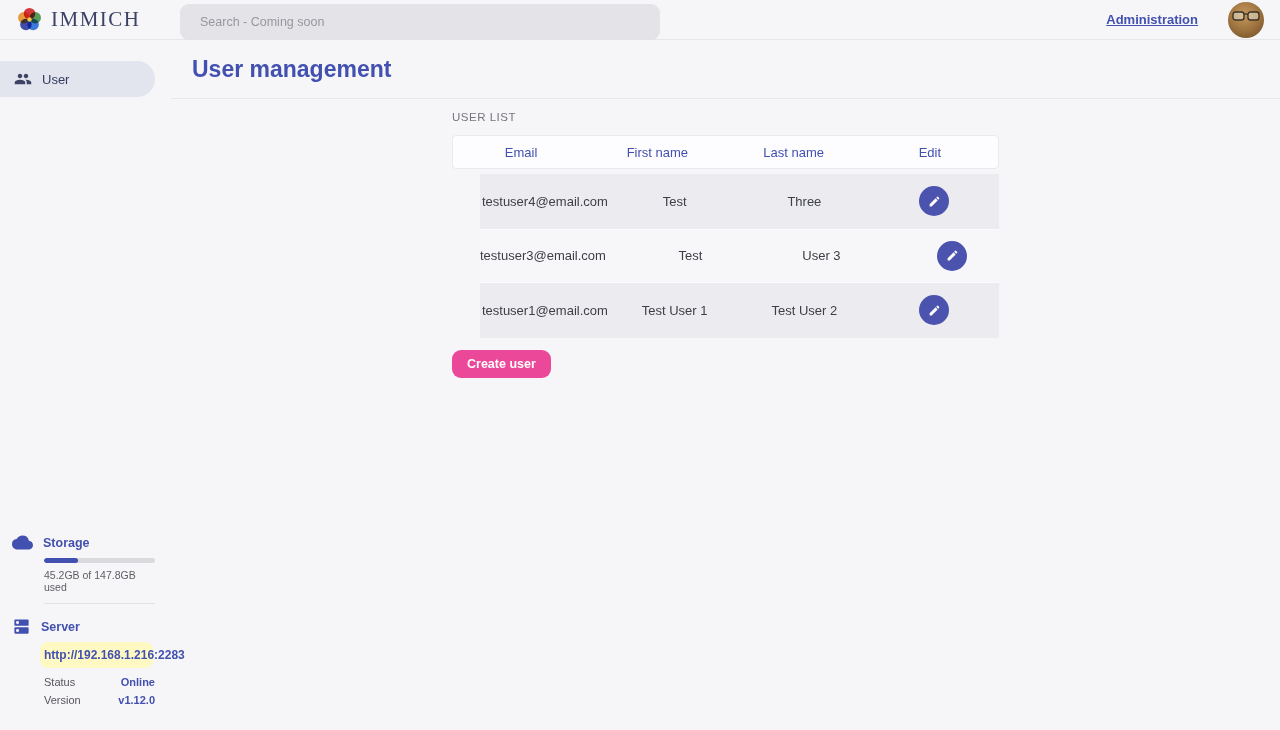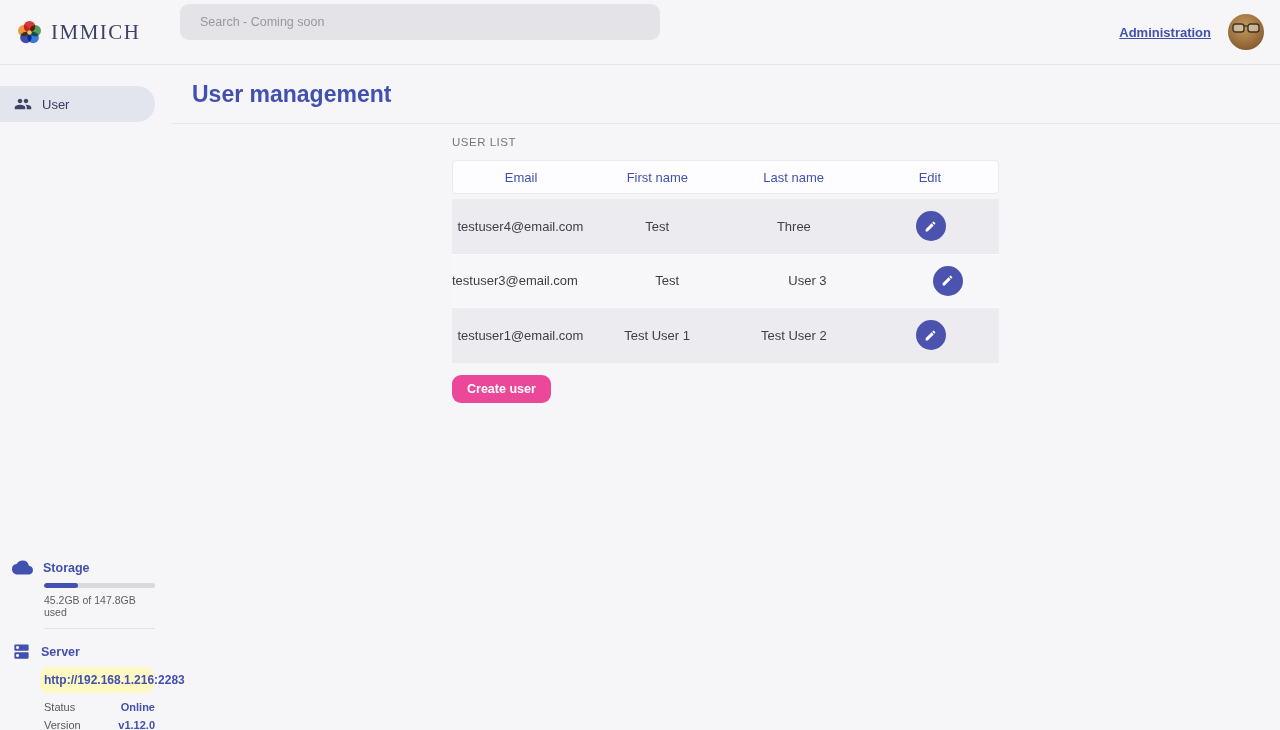--- a/index.html
+++ b/index.html
@@ -4,21 +4,21 @@
 <style>
   * { margin:0; padding:0; box-sizing:border-box; }
   html,body { width:1280px; height:730px; overflow:hidden; }
   body {
     font-family:"Liberation Sans", sans-serif;
     background:#f6f6f9;
     color:#3f4046;
   }
   
   .topbar {
-    height:65px;
+    height:40px;
     display:flex;
     align-items:center;
     border-bottom:1px solid #e5e5ea;
     position:relative;
     background:#f6f6f9;
   }
   .brand {
     display:flex; align-items:center; gap:8px;
     margin-left:16px;
     cursor:pointer;
@@ -40,21 +40,21 @@
     border:none; outline:none;
     border-radius:9px;
     padding-left:20px;
     font-size:12.5px;
     font-family:"Liberation Sans", sans-serif;
     color:#0369a1;
   }
   .search-input::placeholder { color:#97979d; }
   .topbar-right {
     margin-left:auto;
-    display:flex; align-items:center; gap:17px;
+    display:flex; align-items:center; gap:30px;
     margin-right:16px;
   }
   .admin-link {
     color:#4250af;
     font-weight:bold;
     font-size:13px;
     text-decoration:underline;
     cursor:pointer;
   }
   .avatar {
@@ -178,21 +178,21 @@
     border:1px solid #e9e9ee;
     border-radius:4px;
     display:grid;
     grid-template-columns:repeat(4, 1fr);
     align-items:center;
     text-align:center;
     color:#4250af;
     font-size:13px;
     font-weight:500;
   }
-  .t-body { margin-top:5px; }
+  .t-body { margin-top:5px;margin-left:28px; }
   .t-row {
     height:54.5px;
     display:grid;
     grid-template-columns:repeat(4, 1fr);
     align-items:center;
     text-align:center;
     font-size:13px;
     color:#3f4046;
   }
   .t-row.alt { background:#ececf0; }

